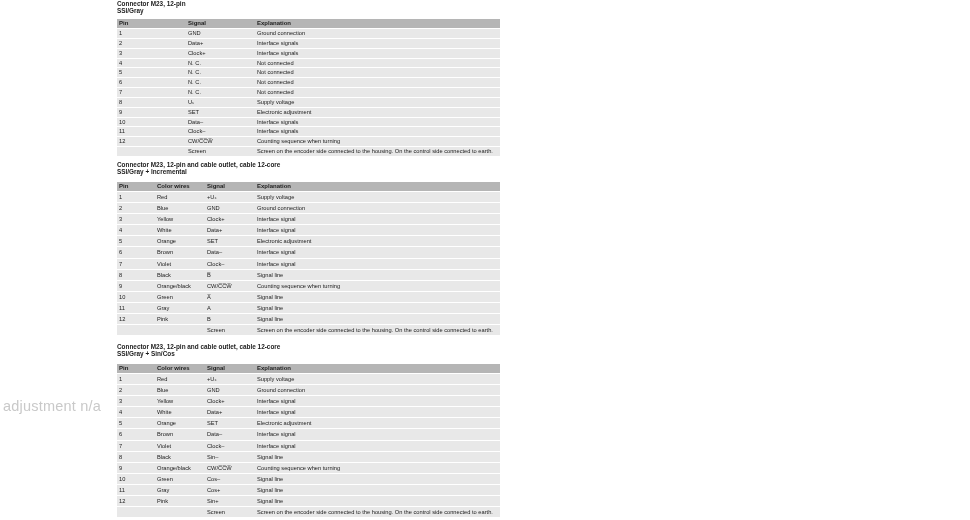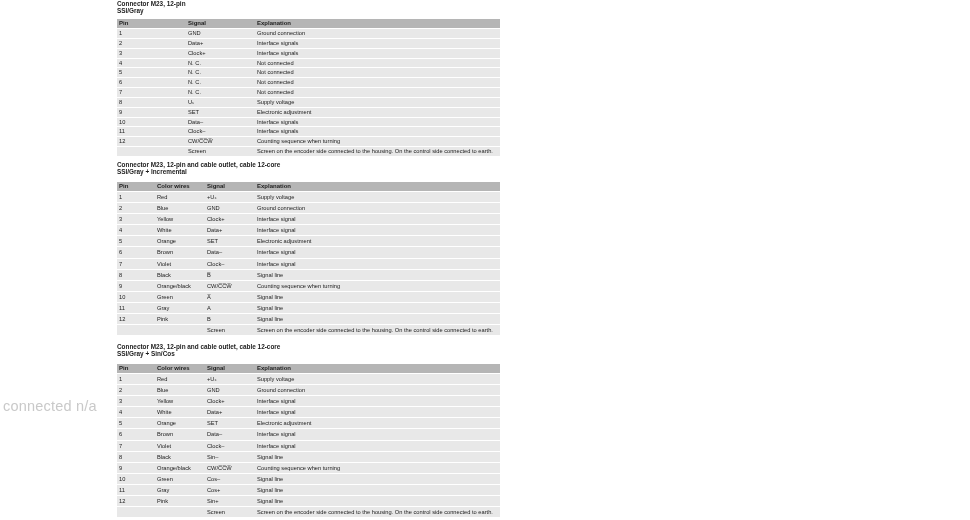--- a/index.html
+++ b/index.html
@@ -34,21 +34,21 @@
   #sec-1 .row,#sec-2 .row{height:10.1px;line-height:10.1px;}
   .cell{
     display:block;padding-left:2px;box-sizing:border-box;
     white-space:nowrap;overflow:hidden;flex:0 0 auto;
   }
   .cell.grow{flex:1 1 auto;}
 </style>
 </head>
 <body>
 
-<div class="watermark">connected n/a</div>
+<div class="watermark">adjustment n/a</div>
 
 <div class="content">
 
   <section class="sec" id="sec-0">
     <div class="sec-title">
       <div>Connector M23, 12-pin</div>
       <div>SSI/Gray</div>
     </div>
     <div class="tbl">
         <div class="hrow">

